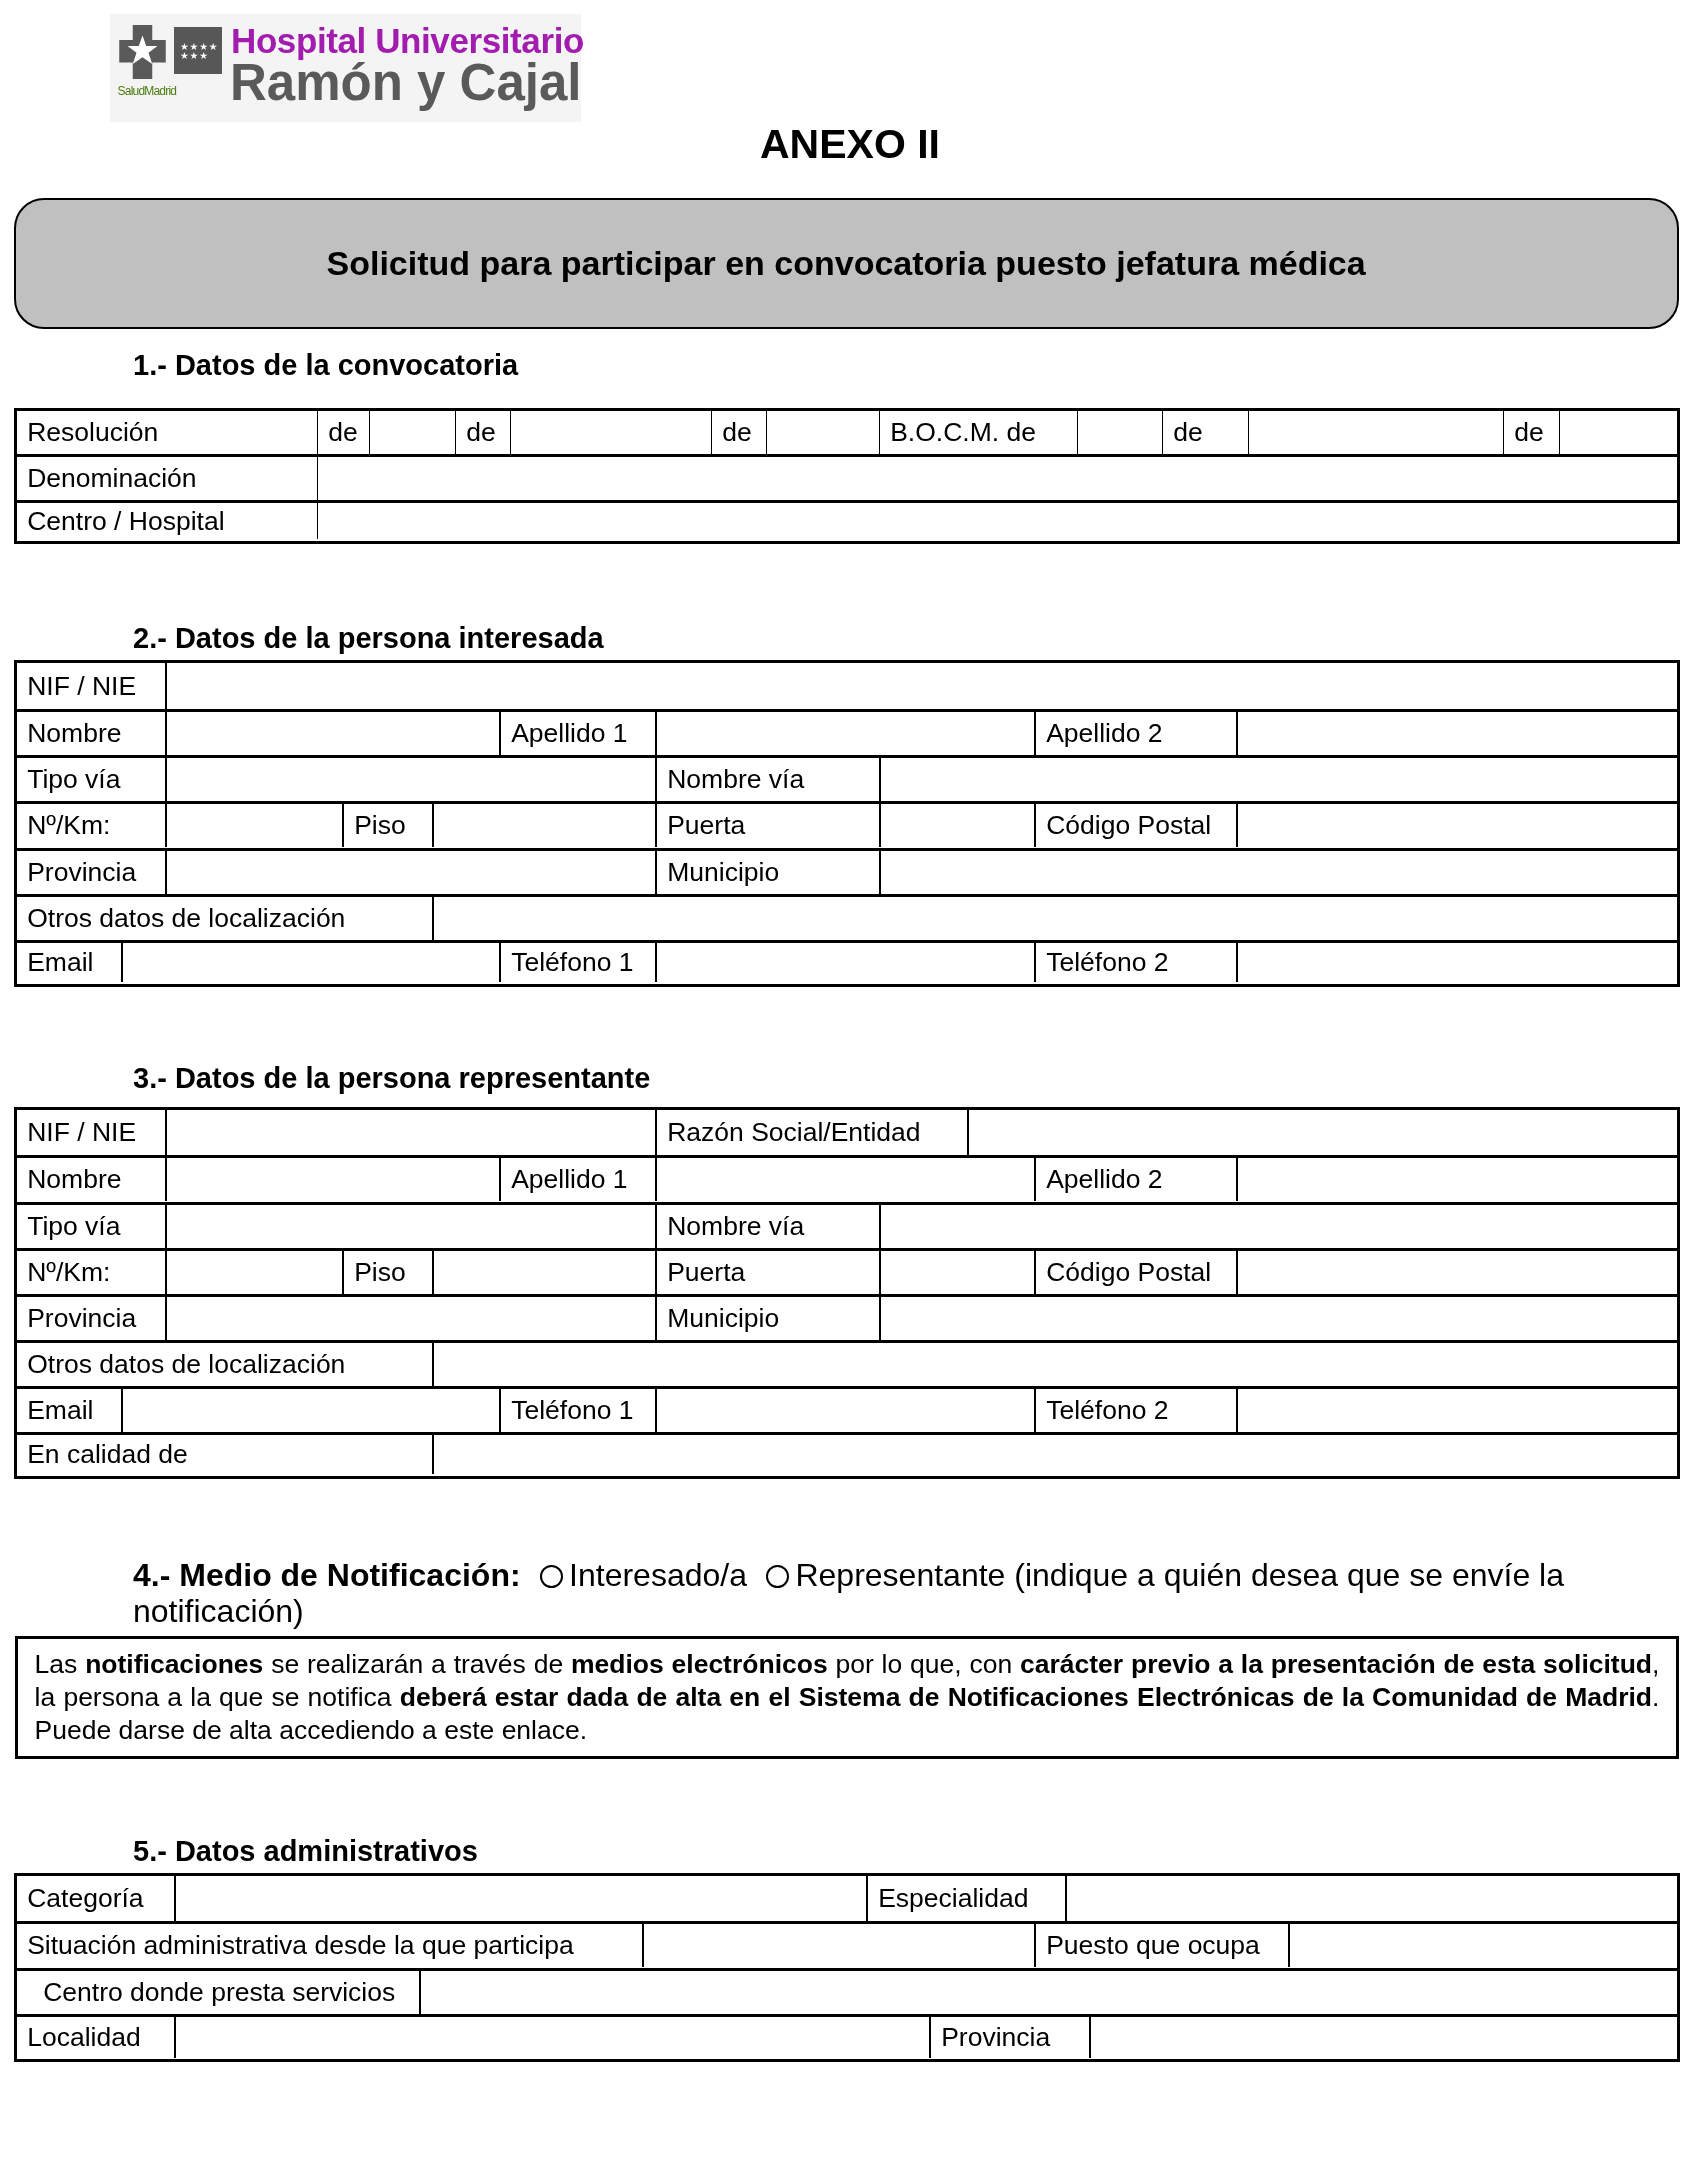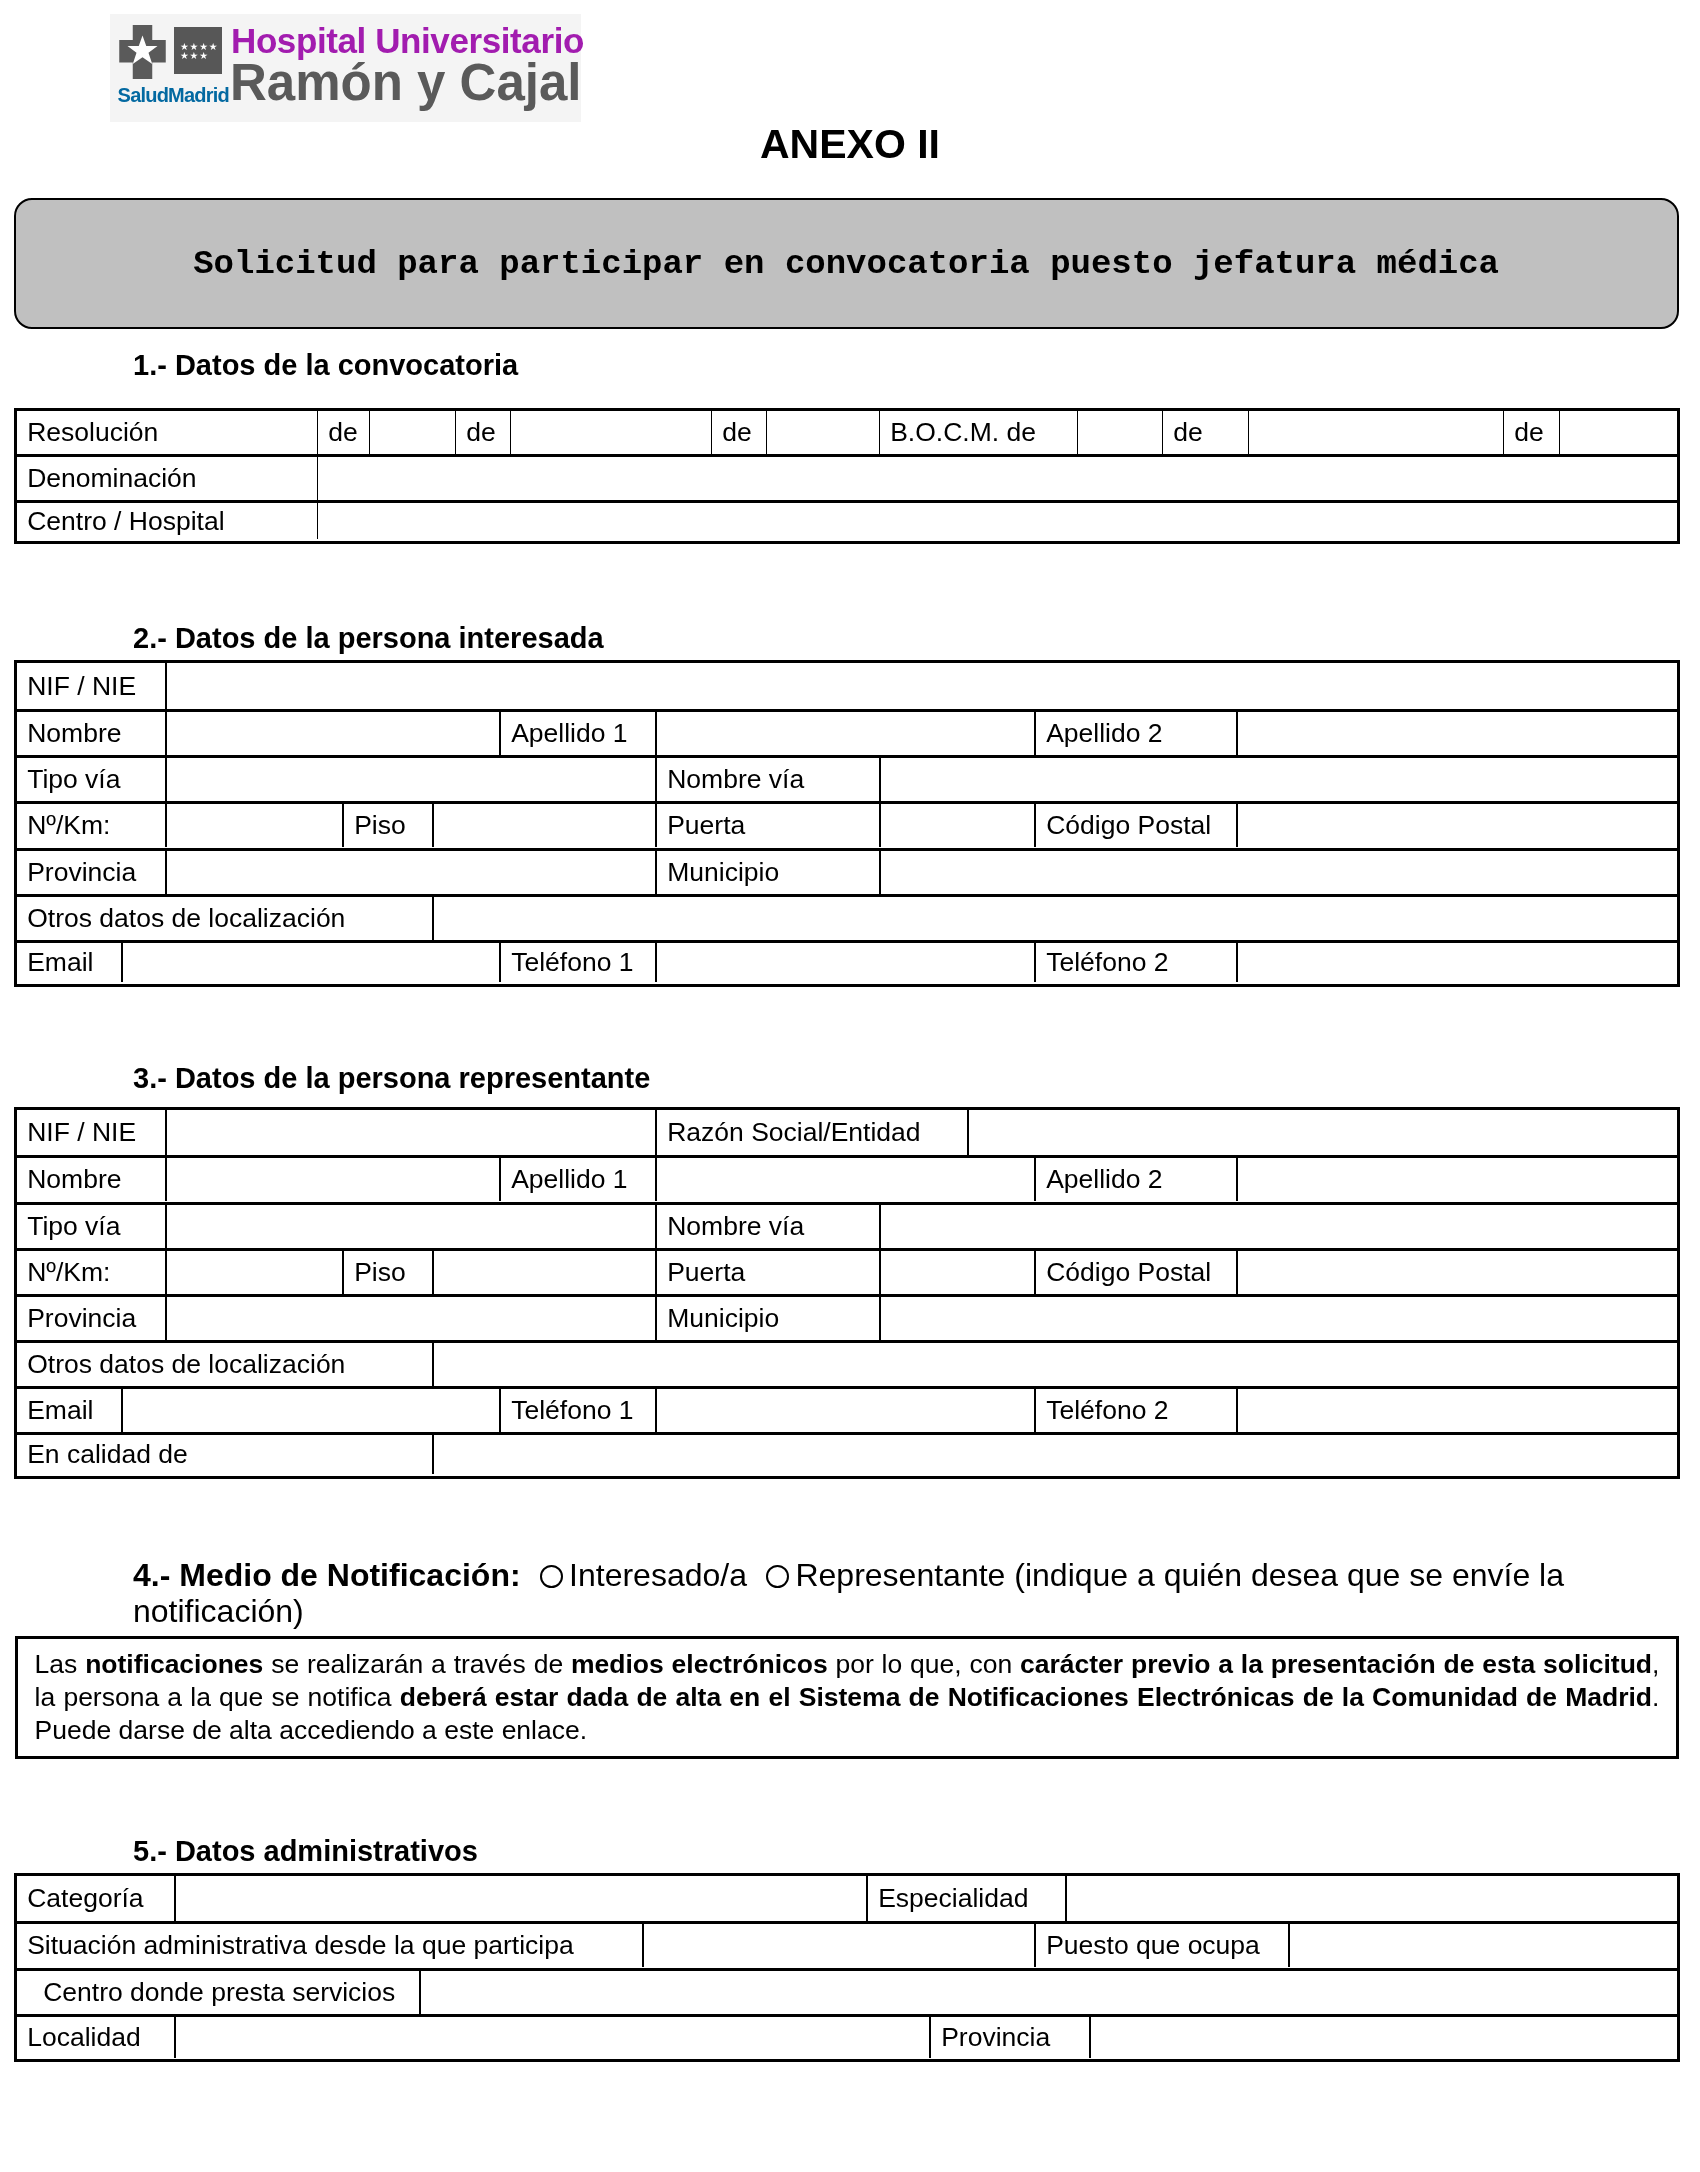--- a/index.html
+++ b/index.html
@@ -2,25 +2,25 @@
 <html style="font-size:12px"><head>
 <meta charset="utf-8">
 <style>
   html,body{margin:0;padding:0;background:#fff;}
   body{width:1700px;height:2172px;position:relative;font-family:"Liberation Sans",sans-serif;color:#000;overflow:hidden;}
   .abs{position:absolute;}
   .logo{left:110px;top:13.6px;width:471px;height:108px;background:#f4f4f4;}
   .logo .cross{position:absolute;left:9px;top:11.3px;width:47px;height:54px;}
   .logo .flag{position:absolute;left:64px;top:13.6px;width:48px;height:47px;background:#575757;}
   .logo .flag span{position:absolute;left:6px;top:15px;color:#fff;font-size:9.8px;letter-spacing:0.8px;line-height:9px;}
-  .logo .salud{position:absolute;left:7.6px;top:70px;font-size:20px;color:#0369a1;letter-spacing:-0.8px;font-weight:bold;}
+  .logo .salud{position:absolute;left:7.6px;top:70px;font-size:12px;color:#4d7c0f;letter-spacing:-0.8px;}
   .logo .h1{position:absolute;left:121px;top:7.6px;font-size:35px;font-weight:bold;color:#a21caf;letter-spacing:-0.4px;white-space:nowrap;}
   .logo .h2{position:absolute;left:120px;top:39px;font-size:51px;font-weight:bold;color:#5a5a5a;white-space:nowrap;}
   .anexo{left:0;width:1700px;top:121px;text-align:center;font-size:41px;font-weight:bold;}
-  .banner{left:13.6px;top:198px;width:1661px;height:127px;background:#c0c0c0;border:2.3px solid #000;border-radius:18px;display:flex;align-items:center;justify-content:center;font-size:34px;font-weight:bold;font-family:Liberation Mono, monospace;}
+  .banner{left:13.6px;top:198px;width:1661px;height:127px;background:#c0c0c0;border:2.3px solid #000;border-radius:30px;display:flex;align-items:center;justify-content:center;font-size:34px;font-weight:bold;}
   .sechead{left:133px;font-size:29px;font-weight:bold;white-space:nowrap;}
   .grid{position:absolute;left:13.6px;width:1666px;border:3.8px solid #000;box-sizing:border-box;}
   .row{position:absolute;left:0;right:0;border-top:3px solid #000;box-sizing:border-box;}
   .row:first-child{border-top:none;border-radius:12px;}
   .cell{position:absolute;top:0;bottom:0;box-sizing:border-box;border-left:2.3px solid #000;font-size:26.5px;display:flex;align-items:center;padding-left:10.6px;white-space:nowrap;}
   .cell.first{border-left:none;}
   .cell.inp{cursor:text;}
   .t1 .cell{border-left-width:1.5px;}
   .sec4{left:133px;top:1557px;width:1437px;font-size:32px;line-height:36px;}
   .sec4 b{font-weight:bold;}

